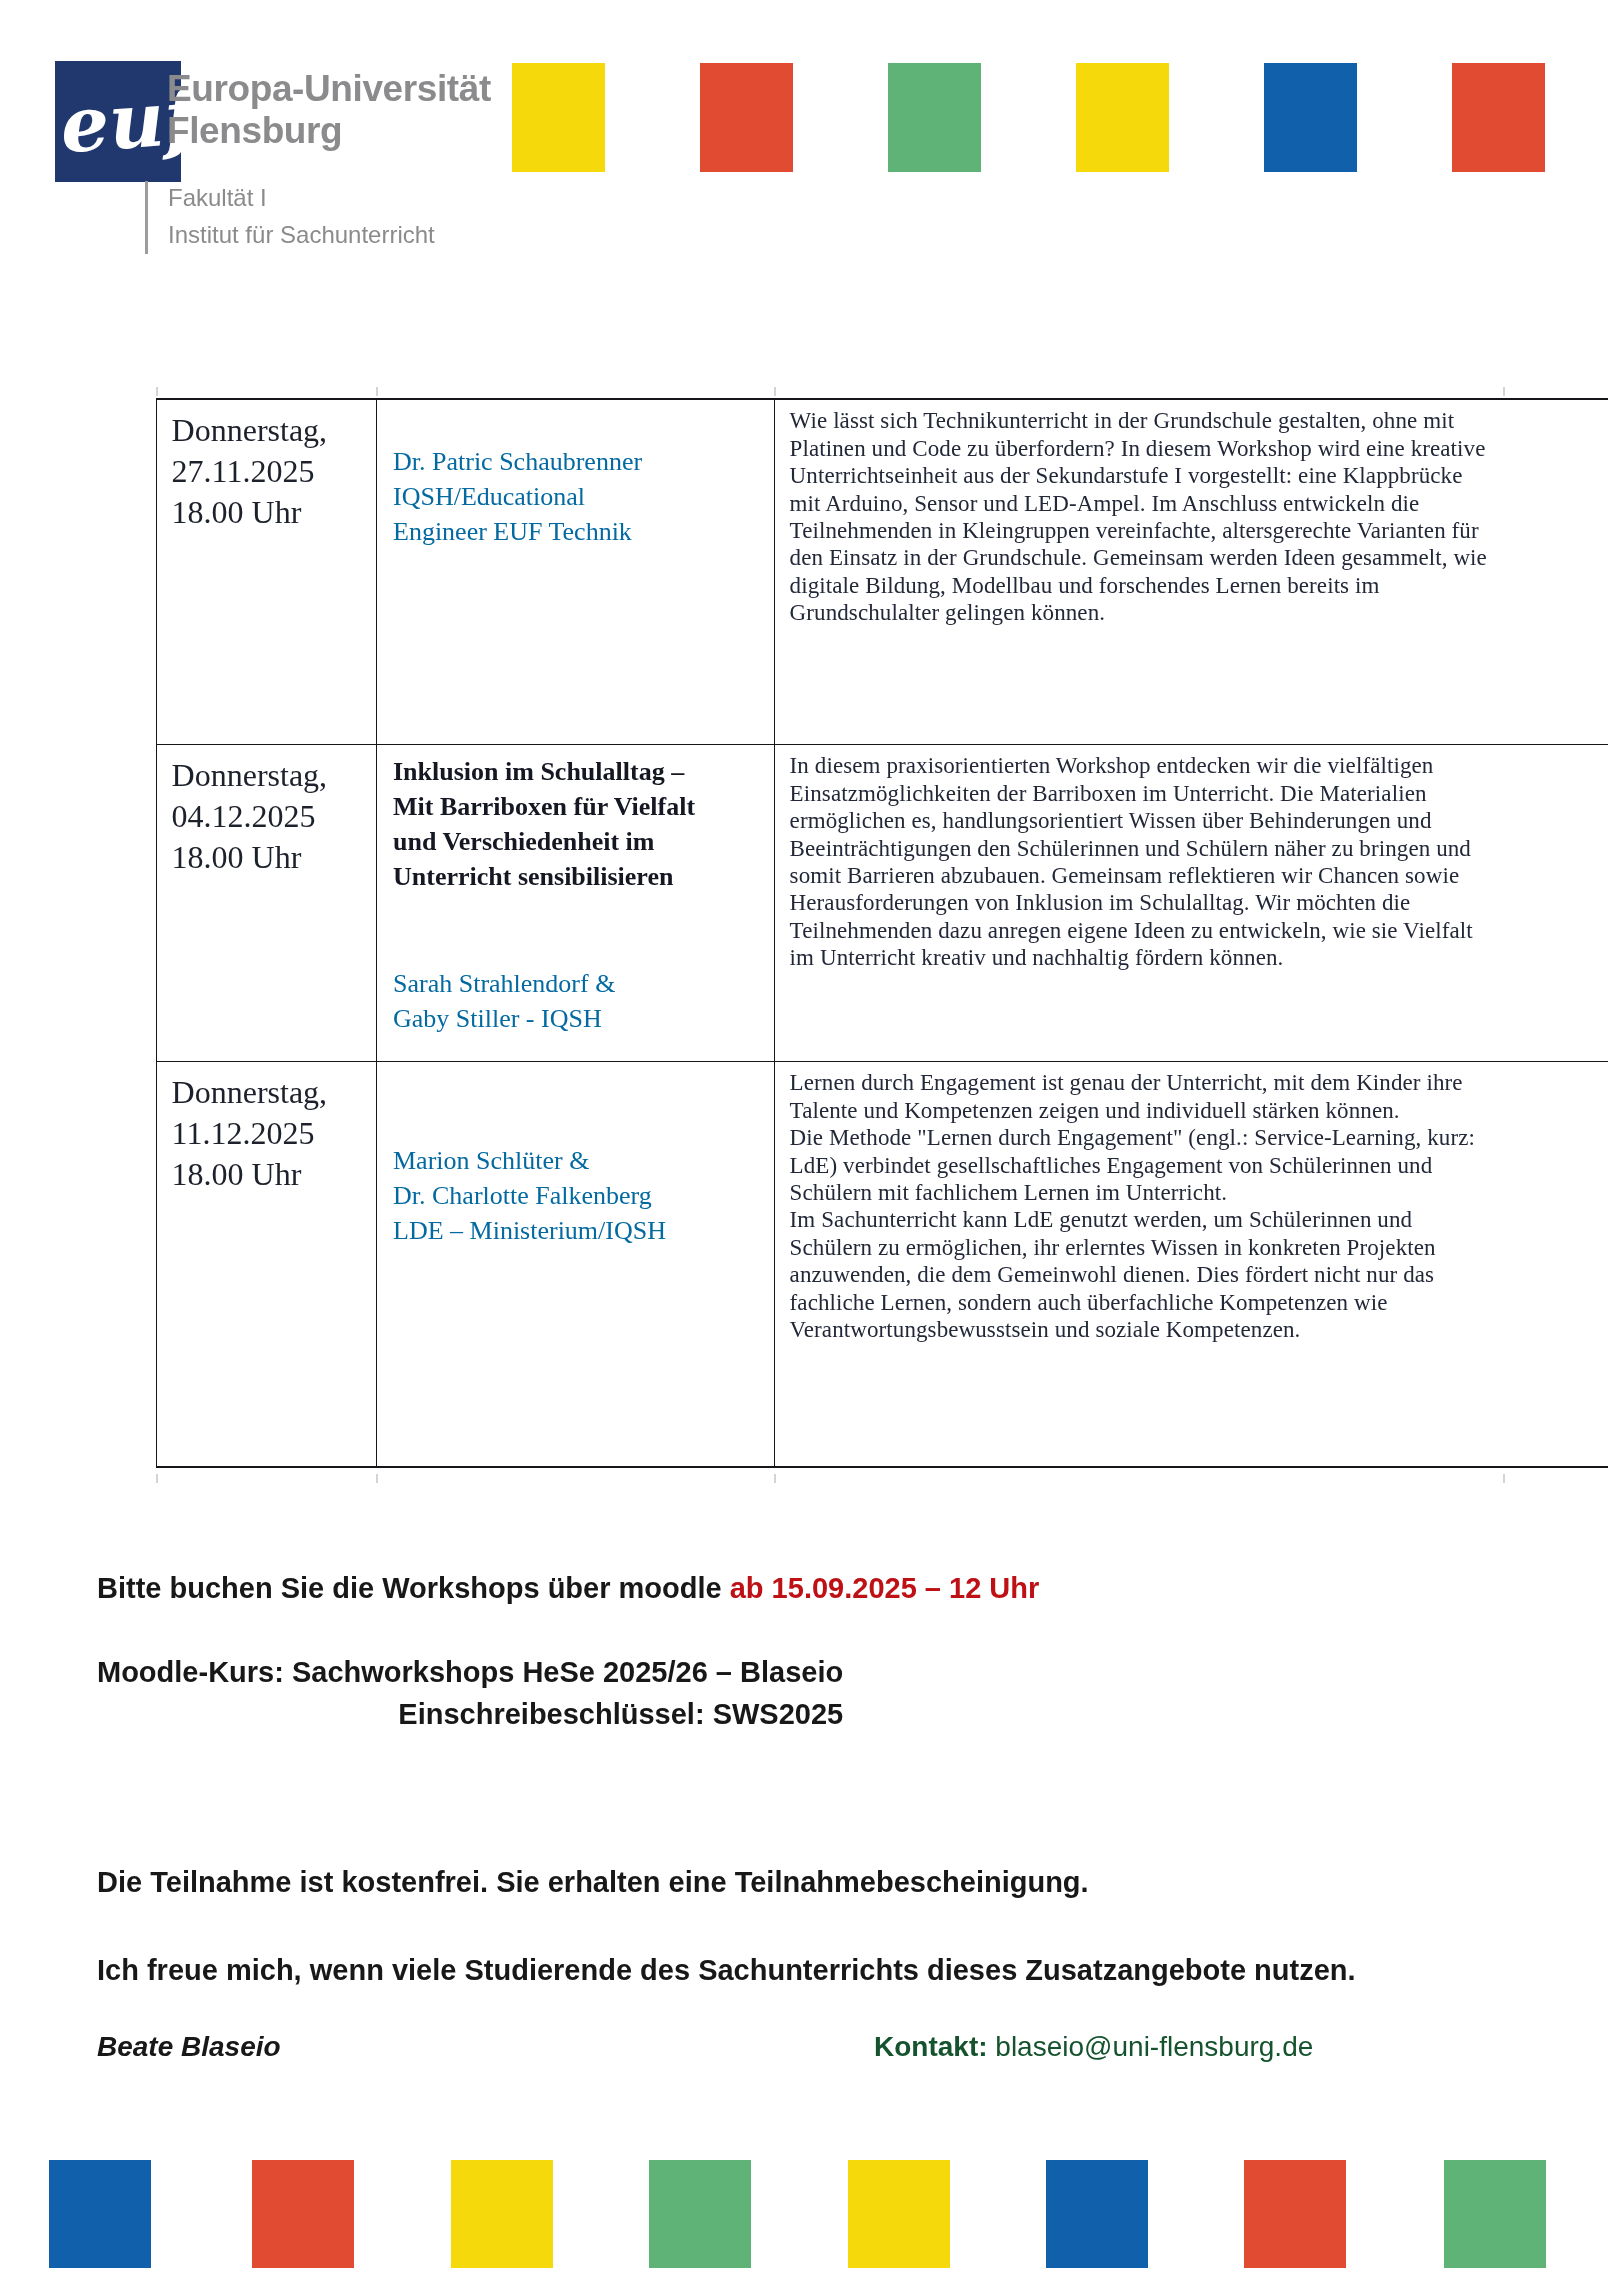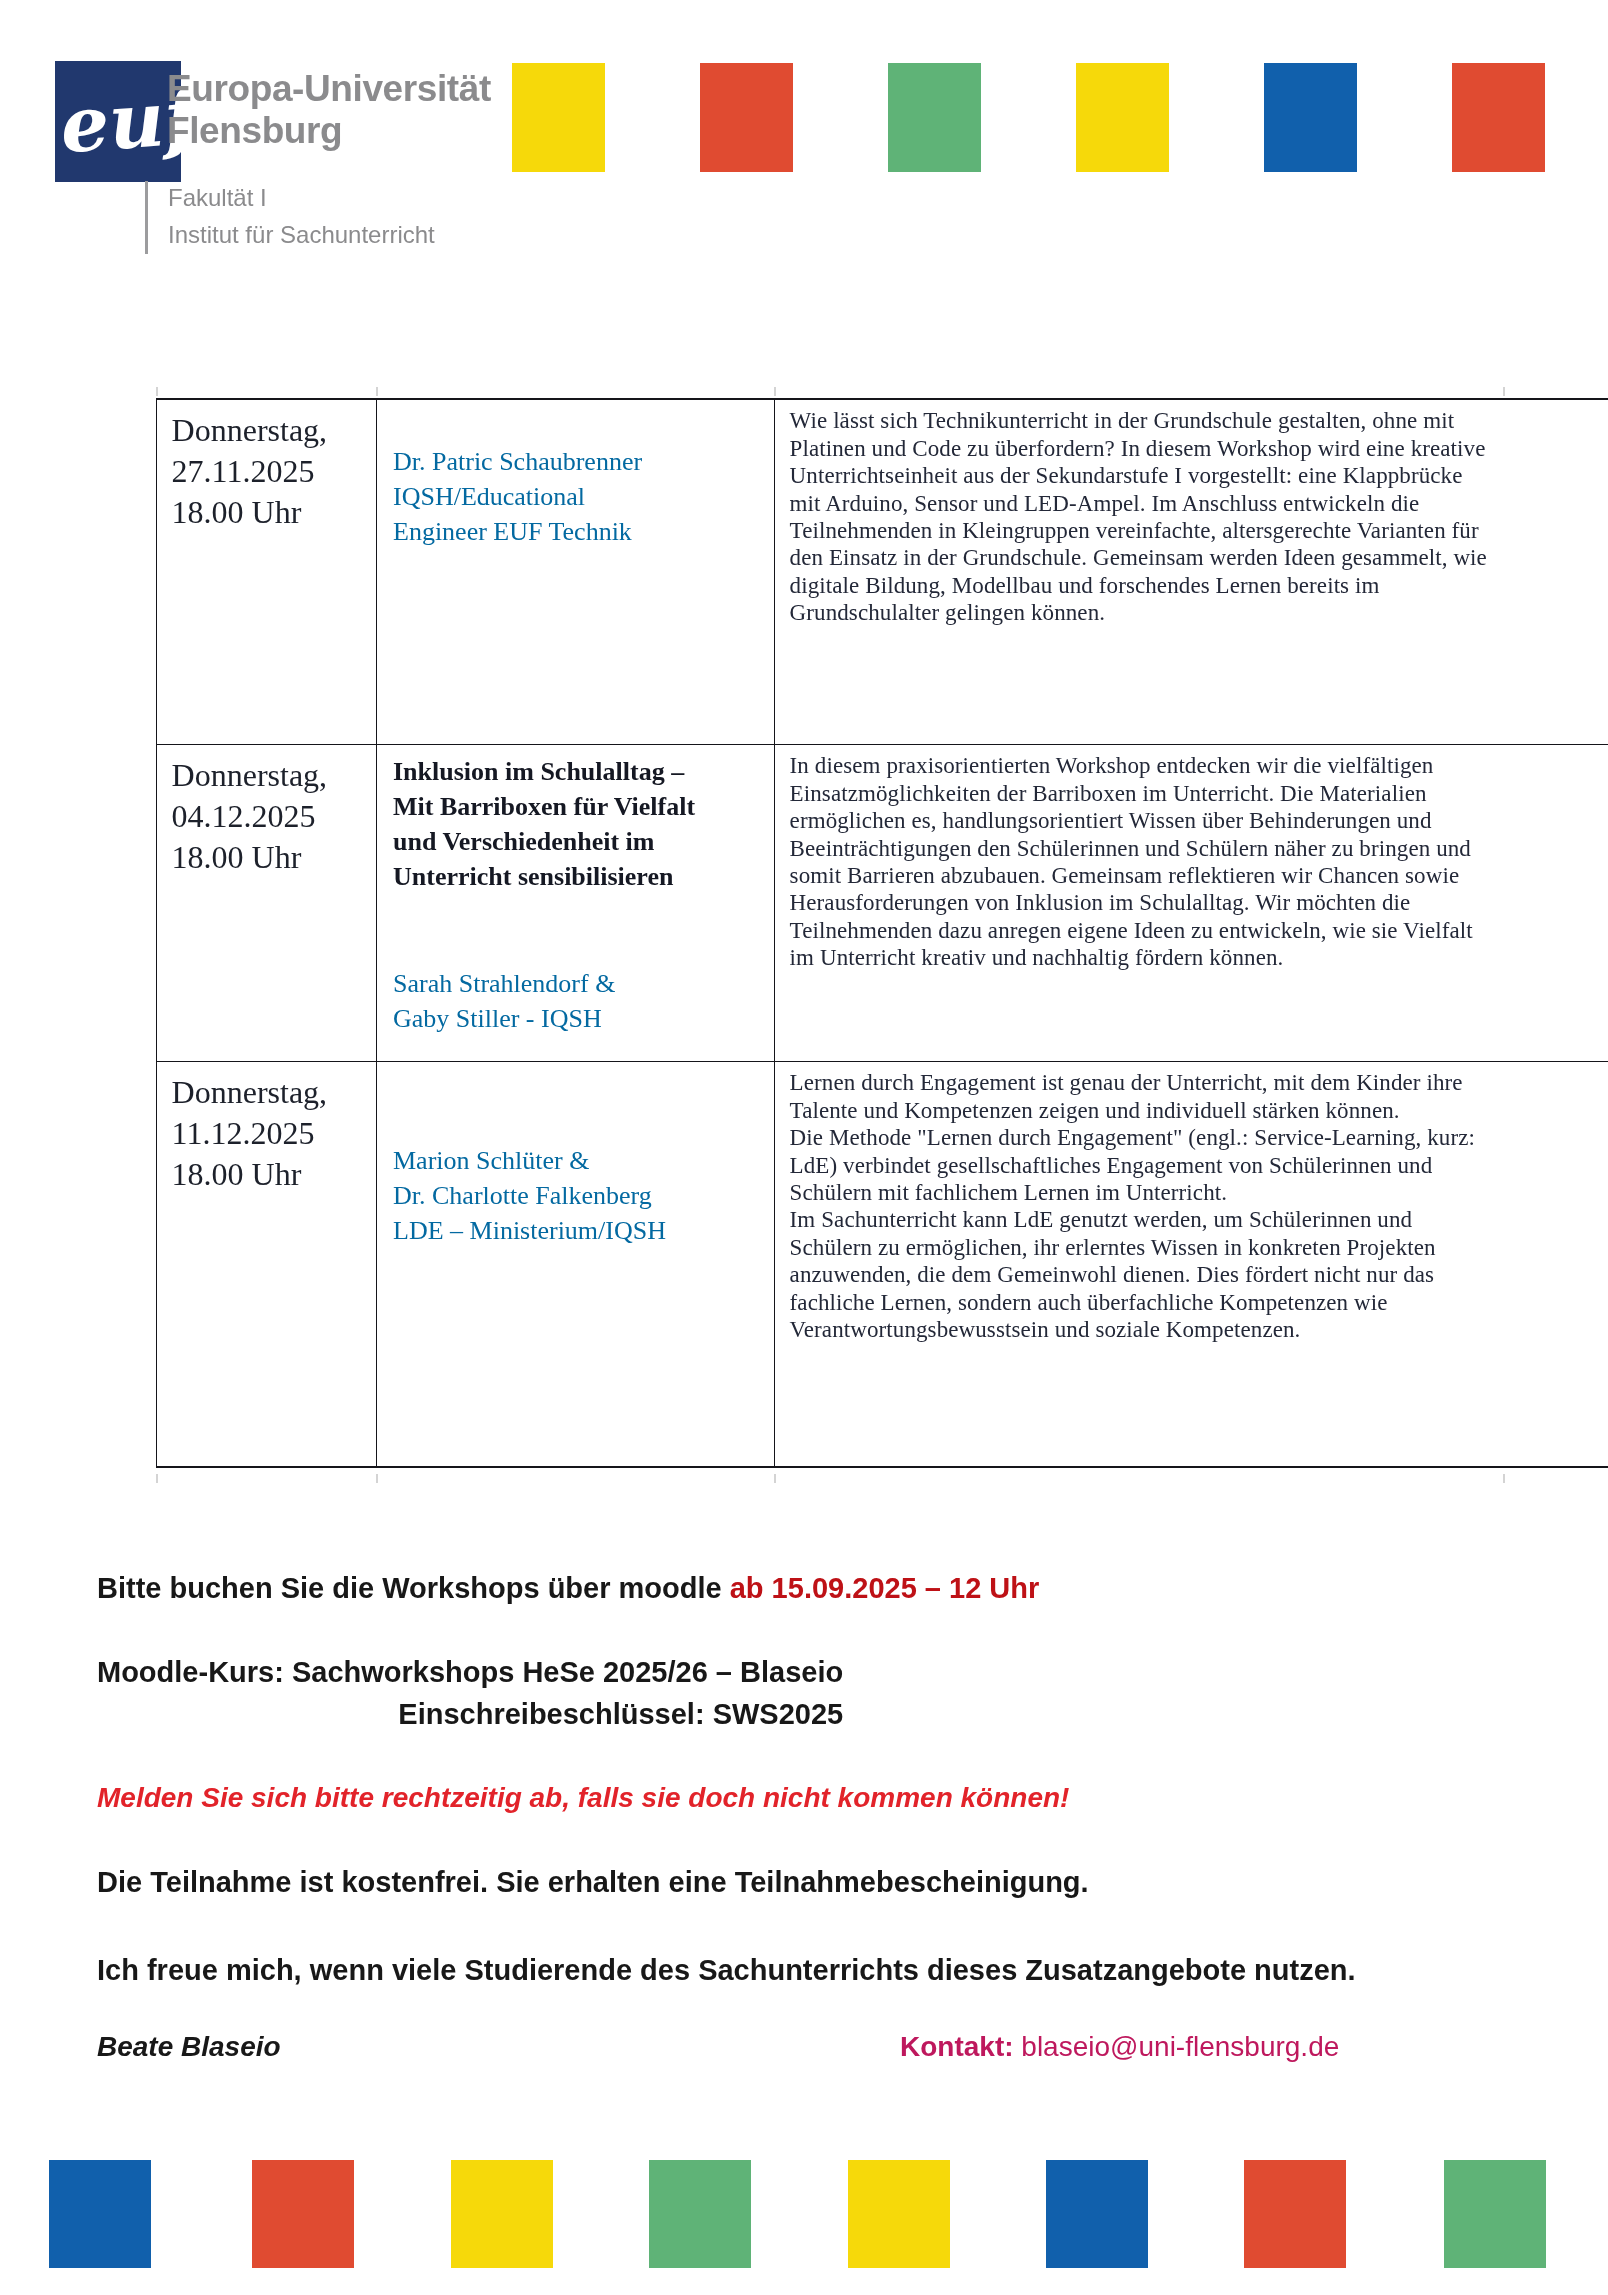--- a/index.html
+++ b/index.html
@@ -48,21 +48,21 @@
   
   .bodyline{position:absolute;left:97px;font-size:29px;font-weight:700;color:#181818;
             white-space:nowrap;}
   .line-booking{top:1572px;}
   .red-dark{color:#be1116;}
   .line-moodle{top:1651px;line-height:42px;text-align:right;}
   .line-cancel{top:1782px;font-style:italic;color:#e2232a;font-size:28px;}
   .line-free{top:1866px;}
   .line-closing{top:1954px;}
   .line-signature{top:2031px;font-size:28px;font-style:italic;}
-  .contact{position:absolute;left:900px;top:2031px;font-size:28px;white-space:nowrap;color:#be185d;}
+  .contact{position:absolute;left:874px;top:2031px;font-size:28px;white-space:nowrap;color:#14532d;}
   .contact .k{font-weight:700;}
   .contact .v{font-weight:400;}
 </style>
 </head>
 <body>
 
 <div class="page">
 
   <div class="logo-box">
     <span class="logo-script">euf</span>
@@ -141,21 +141,20 @@
 
   <div class="bodyline line-booking">
     <span>Bitte buchen Sie die Workshops über moodle </span><span class="red-dark">ab 15.09.2025 – 12 Uhr</span>
   </div>
 
   <div class="bodyline line-moodle">
     <div>Moodle-Kurs: Sachworkshops HeSe 2025/26 – Blaseio</div>
     <div>Einschreibeschlüssel: SWS2025</div>
   </div>
 
-  <div class="bodyline line-cancel">Melden Sie sich bitte rechtzeitig ab, falls sie doch nicht kommen können!</div>
 
   <div class="bodyline line-free">Die Teilnahme ist kostenfrei. Sie erhalten eine Teilnahmebescheinigung.</div>
 
   <div class="bodyline line-closing">Ich freue mich, wenn viele Studierende des Sachunterrichts dieses Zusatzangebote nutzen.</div>
 
   <div class="bodyline line-signature">Beate Blaseio</div>
 
   <div class="contact">
     <span class="k">Kontakt:</span><span class="v"> blaseio@uni-flensburg.de</span>
   </div>

